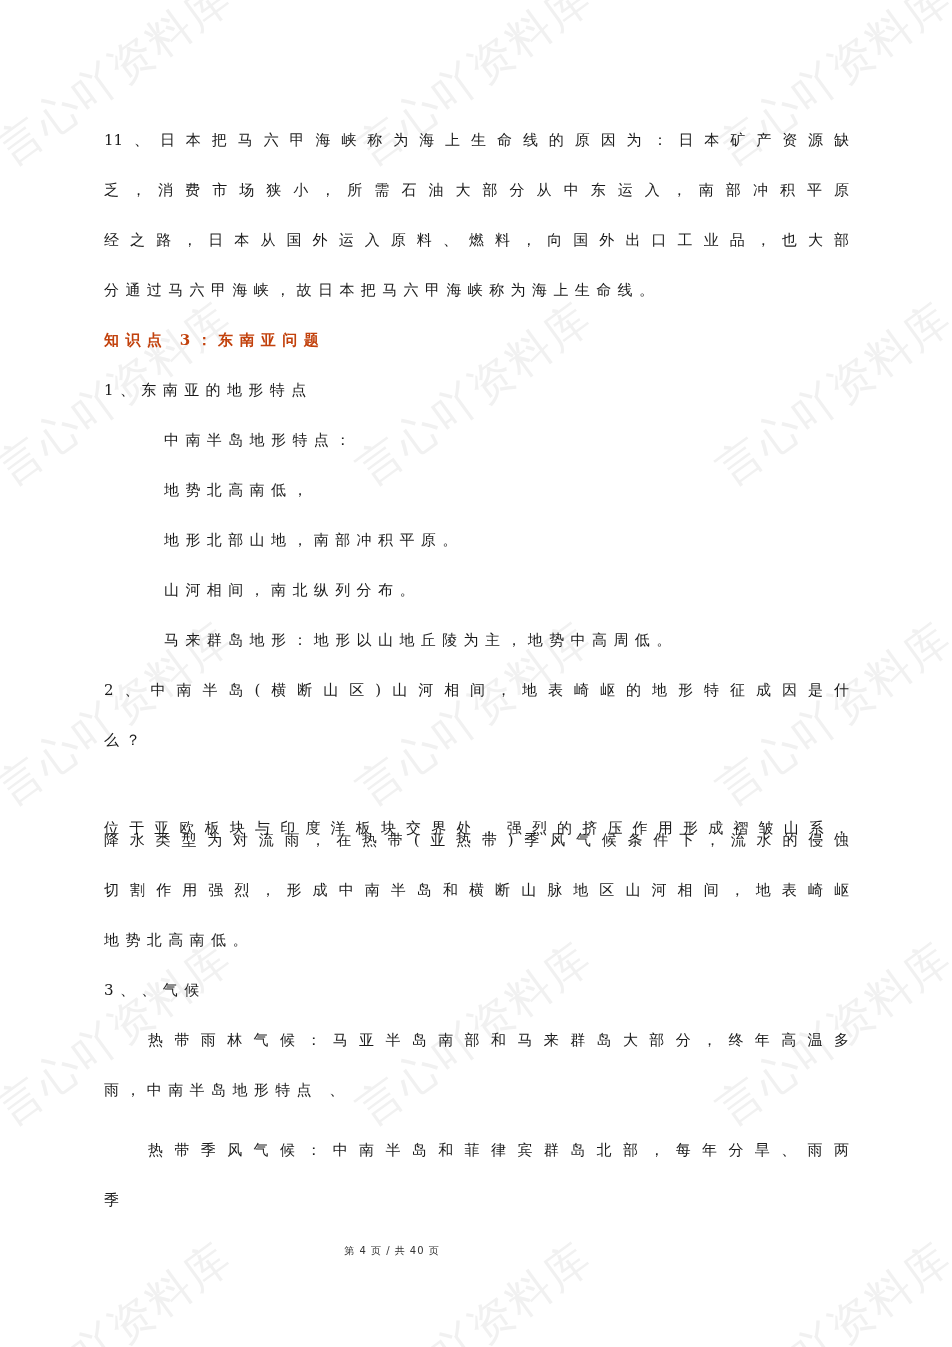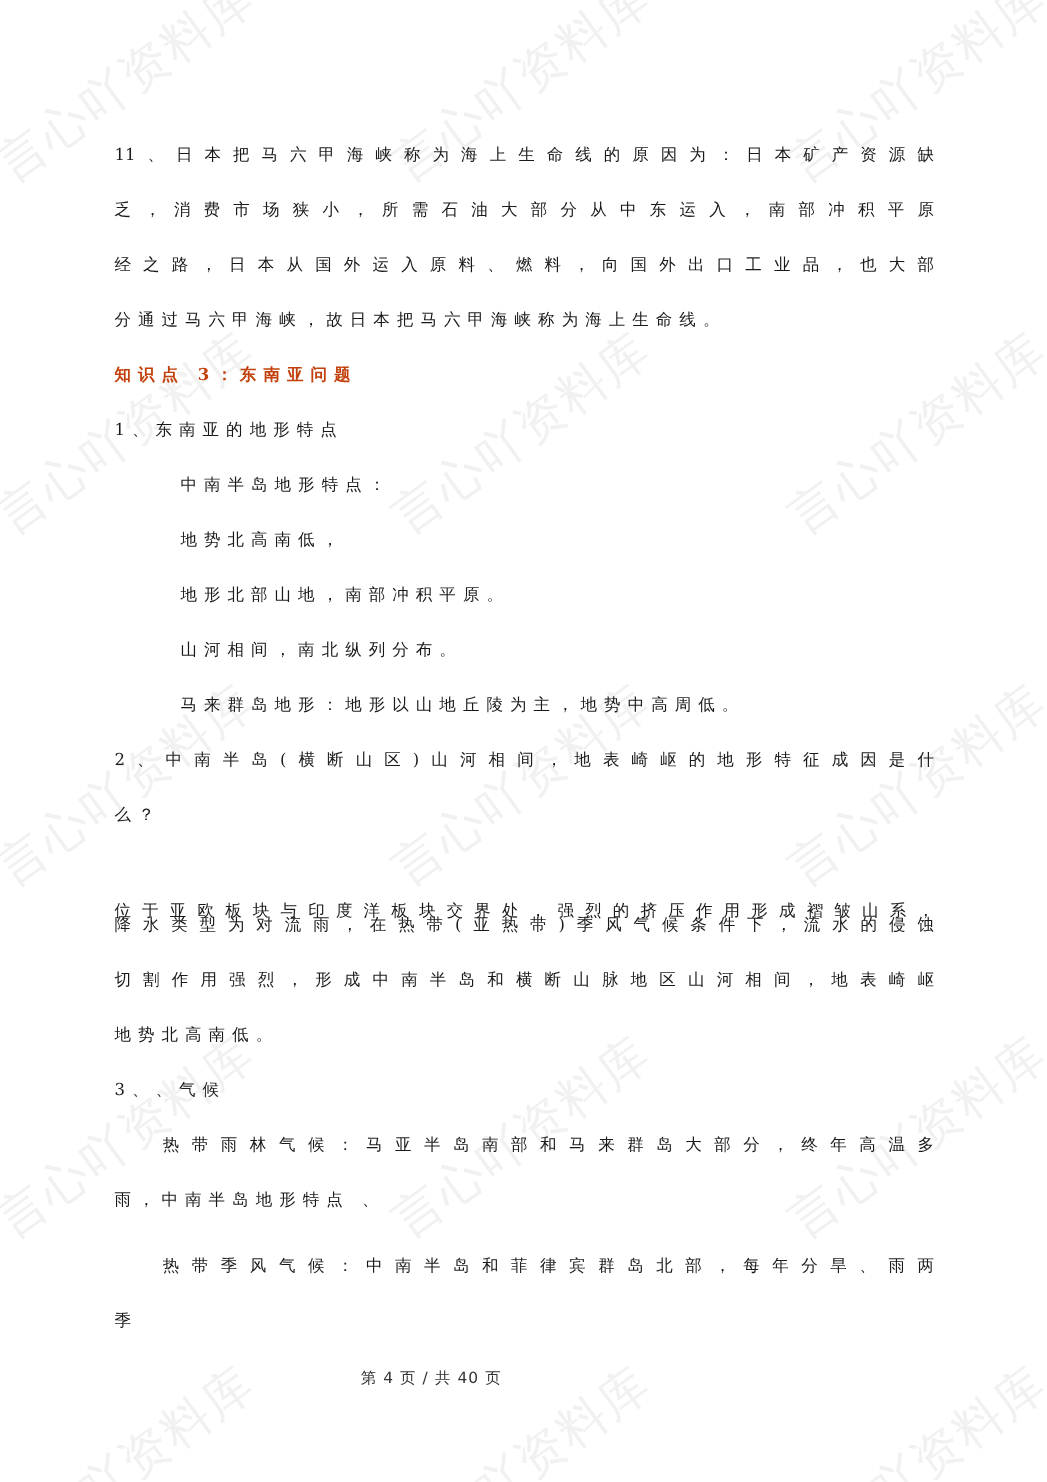--- a/index.html
+++ b/index.html
@@ -58,21 +58,21 @@
       color: #c2410c;
       font-weight: bold;
     }
     .footer {
       position: absolute;
       top: 1244px;
       left: 0;
       width: 784px;
       text-align: center;
       font-family: "DejaVu Sans", "Liberation Sans", sans-serif;
-      font-size: 14px;
+      font-size: 10px;
       color: #333;
       letter-spacing: 1px;
       z-index: 1;
     }
   </style>
 </head>
 <body>
 
 <div class="watermarks" id="wm-layer">
     <div class="wm" style="left: 20px; top: 120px;">言心吖资料库</div>

